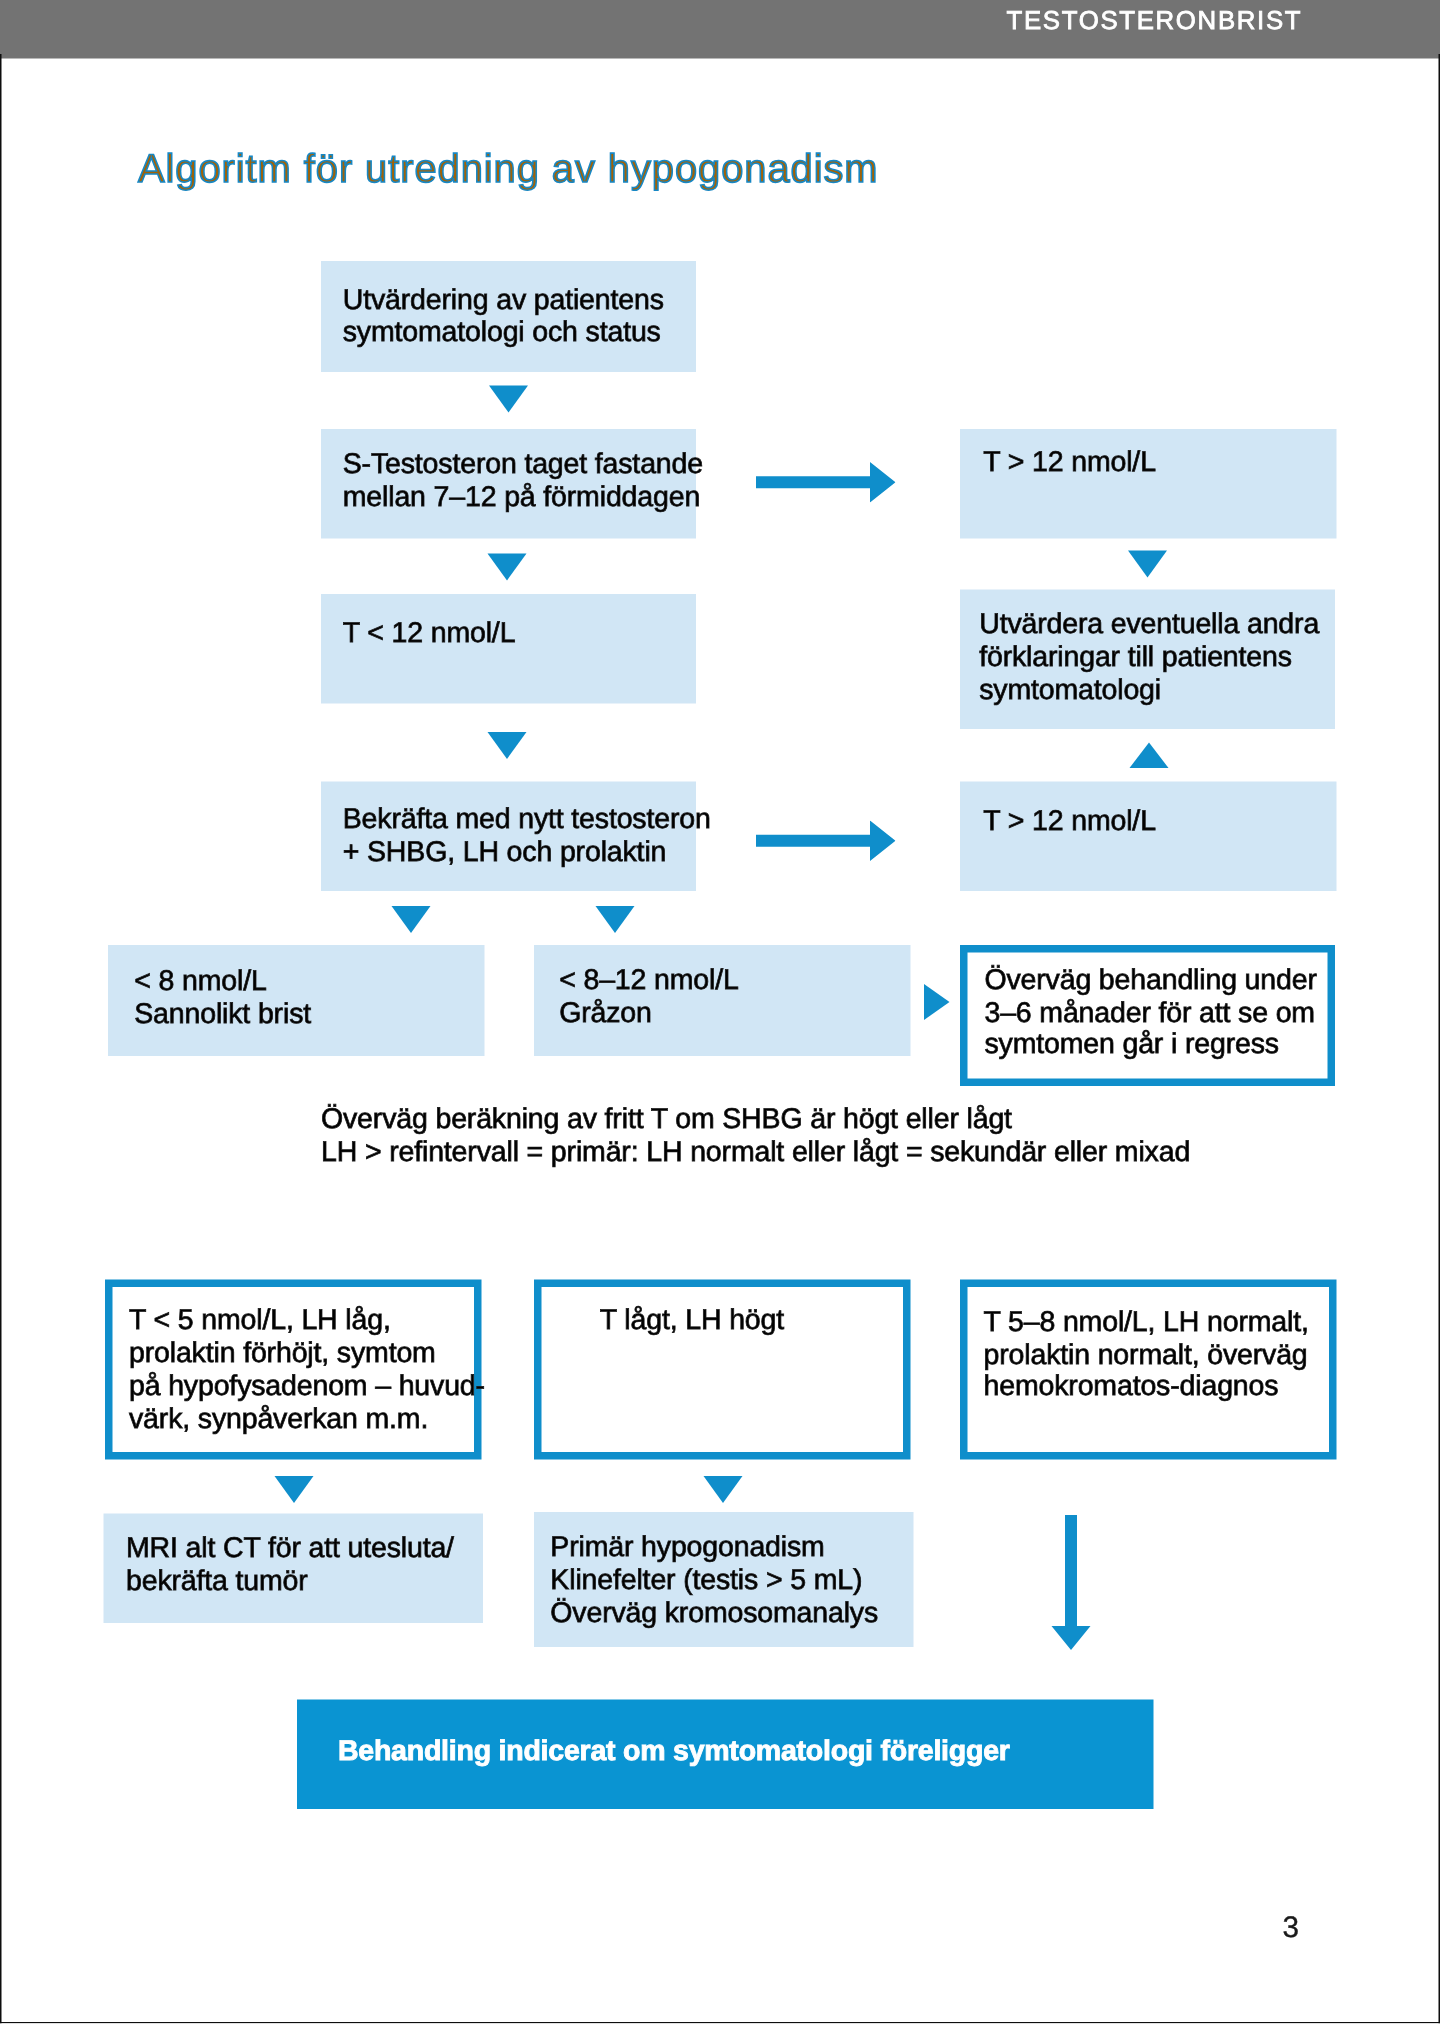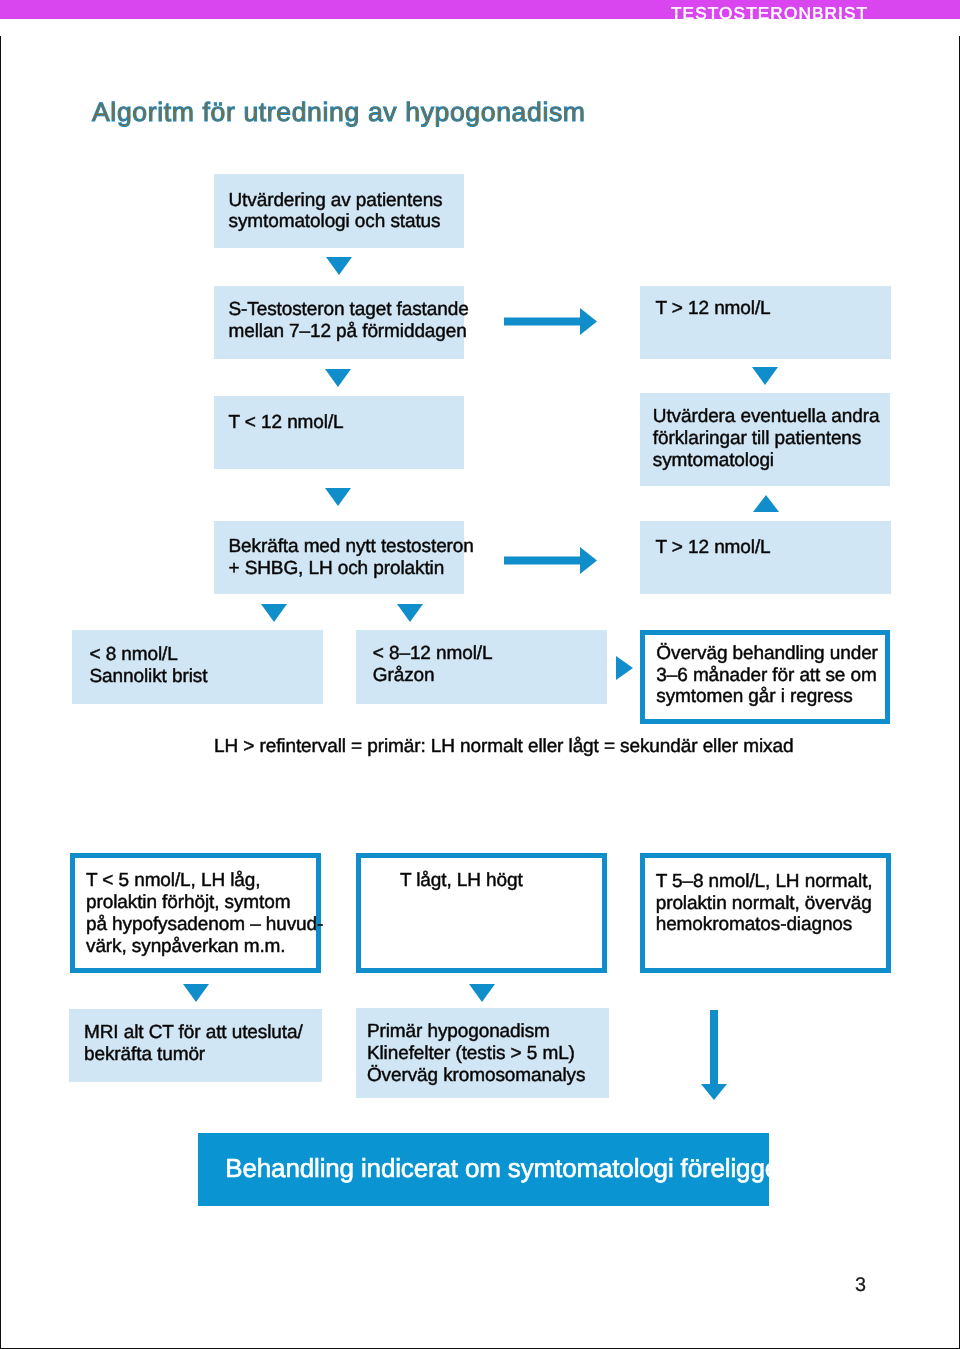--- a/index.html
+++ b/index.html
@@ -3,32 +3,32 @@
 <meta charset="utf-8">
 <title>Algoritm för utredning av hypogonadism</title>
 <style>
   html,body{margin:0;padding:0;background:#fff;}
   body{width:960px;height:1349px;font-family:"Liberation Sans",sans-serif;
         -webkit-font-smoothing:antialiased;text-rendering:geometricPrecision;}
   #page{position:relative;width:960px;height:1349px;overflow:hidden;background:#fff;}
   #page-border-left{position:absolute;left:0;top:35.8px;width:1.3px;height:1314px;background:#0d0d0d;}
   #page-border-right{position:absolute;left:958.7px;top:35.8px;width:1.3px;height:1314px;background:#0d0d0d;}
   #page-border-bottom{position:absolute;left:0;top:1347.5px;width:960px;height:1.5px;background:#0d0d0d;}
-  #topbar{position:absolute;left:0;top:0;width:960px;height:19px;background:#d946ef;text-align:center;}
+  #topbar{position:absolute;left:0;top:0;width:960px;height:39px;background:#737373;text-align:center;}
   #topbar .t{position:absolute;left:671px;top:3px;height:35px;line-height:21px;color:#ffffff;
              font-size:17.2px;font-weight:normal;letter-spacing:1.12px;white-space:nowrap;
              -webkit-text-stroke:0.55px #ffffff;}
   #title{position:absolute;left:92px;top:97px;font-size:26.6px;font-weight:normal;color:#a16207;
          line-height:30px;white-space:nowrap;letter-spacing:0.62px;-webkit-text-stroke:1.05px #1787c4;}
   .box{position:absolute;background:#d1e6f5;}
   .obox{position:absolute;background:#ffffff;border:5px solid #0f8ecb;box-sizing:border-box;}
   .fbox{position:absolute;background:#0a94d2;}
   .tx{position:absolute;font-size:19px;font-weight:normal;color:#000000;line-height:21.8px;
       white-space:pre;letter-spacing:-0.1px;-webkit-text-stroke:0.52px #1a1a1a;}
-  .txw{color:#ffffff;font-size:26px;font-weight:normal;line-height:26px;letter-spacing:-0.15px;
+  .txw{color:#ffffff;font-size:19px;font-weight:bold;line-height:26px;letter-spacing:-0.15px;
        -webkit-text-stroke:0.6px #ffffff;}
   .tri-d{position:absolute;width:0;height:0;border-left:13.2px solid transparent;
          border-right:13.2px solid transparent;border-top:18.3px solid #0f8ecb;}
   .tri-u{position:absolute;width:0;height:0;border-left:13.2px solid transparent;
          border-right:13.2px solid transparent;border-bottom:17.3px solid #0f8ecb;}
   .tri-r{position:absolute;width:0;height:0;border-top:12.8px solid transparent;
          border-bottom:12.8px solid transparent;border-left:17.2px solid #0f8ecb;}
   .arrow-h{position:absolute;}
   .arrow-v{position:absolute;}
   #pageno{position:absolute;left:855px;top:1274px;font-size:19.8px;line-height:22px;color:#1a1a1a;
@@ -84,21 +84,21 @@
       <div class="tri-d" style="left: 325.8px; top: 257.3px;"></div>
       <div class="tri-d" style="left: 325.1px; top: 369.4px;"></div>
       <div class="tri-d" style="left: 324.8px; top: 487.6px;"></div>
       <div class="tri-d" style="left: 752.3px; top: 367.3px;"></div>
       <div class="tri-u" style="left: 752.6px; top: 495px;"></div>
       <div class="tri-d" style="left: 260.6px; top: 603.5px;"></div>
       <div class="tri-d" style="left: 396.6px; top: 603.5px;"></div>
       <div class="tri-r" style="left: 615.8px; top: 655.9px;"></div>
       <div class="tri-d" style="left: 183px; top: 983.5px;"></div>
       <div class="tri-d" style="left: 469px; top: 983.5px;"></div>
-      <div class="tx" style="left: 214px; top: 736px;"><div>LH &gt; refintervall = primär: LH normalt eller lågt = sekundär eller mixad</div></div>
+      <div class="tx" style="left: 214px; top: 736px;"><div>Överväg beräkning av fritt T om SHBG är högt eller lågt</div><div>LH &gt; refintervall = primär: LH normalt eller lågt = sekundär eller mixad</div></div>
       <div class="arrow-h" style="left: 504px; top: 308px; width: 93px; height: 27px;"><svg width="93" height="27" viewBox="0 0 93 27">
           <path d="M0,9.5 L76,9.5 L76,0 L93,13.5 L76,27 L76,17.5 L0,17.5 Z" fill="#0f8ecb"></path>
         </svg></div>
       <div class="arrow-h" style="left: 504px; top: 547px; width: 93px; height: 27px;"><svg width="93" height="27" viewBox="0 0 93 27">
           <path d="M0,9.5 L76,9.5 L76,0 L93,13.5 L76,27 L76,17.5 L0,17.5 Z" fill="#0f8ecb"></path>
         </svg></div>
       <div class="arrow-v" style="left: 700px; top: 1010px; width: 28px; height: 90px;"><svg width="28" height="90" viewBox="0 0 28 90">
           <path d="M10,0 L18,0 L18,74 L27,74 L14,90 L1,74 L10,74 Z" fill="#0f8ecb"></path>
         </svg></div>
     </div>

